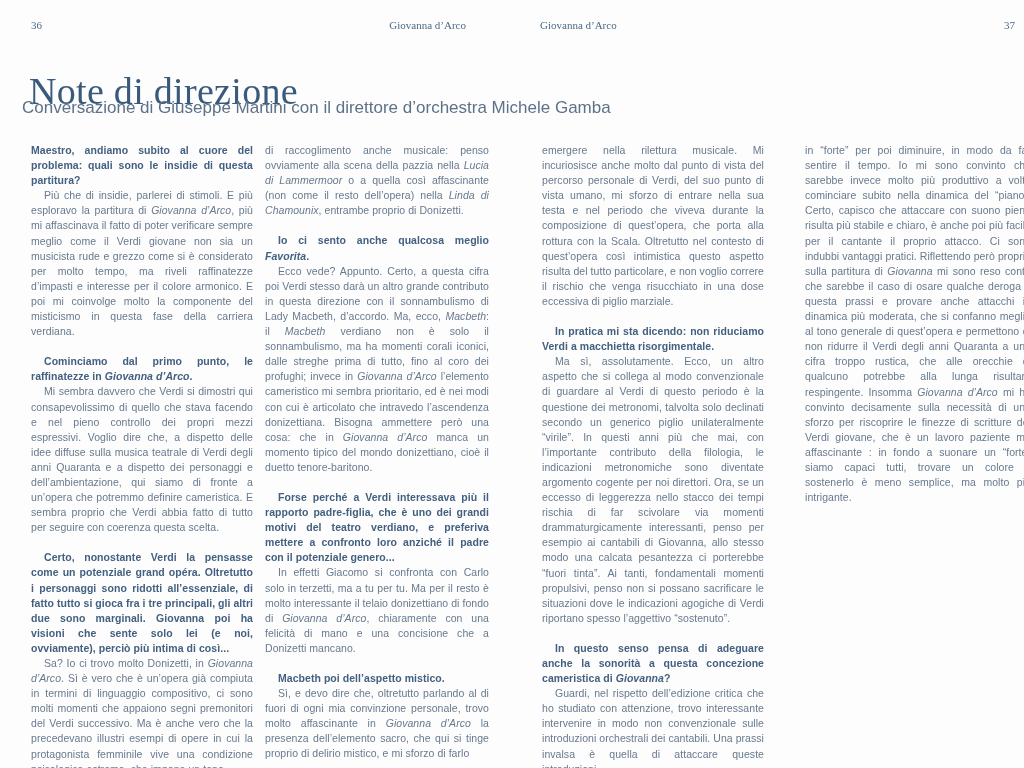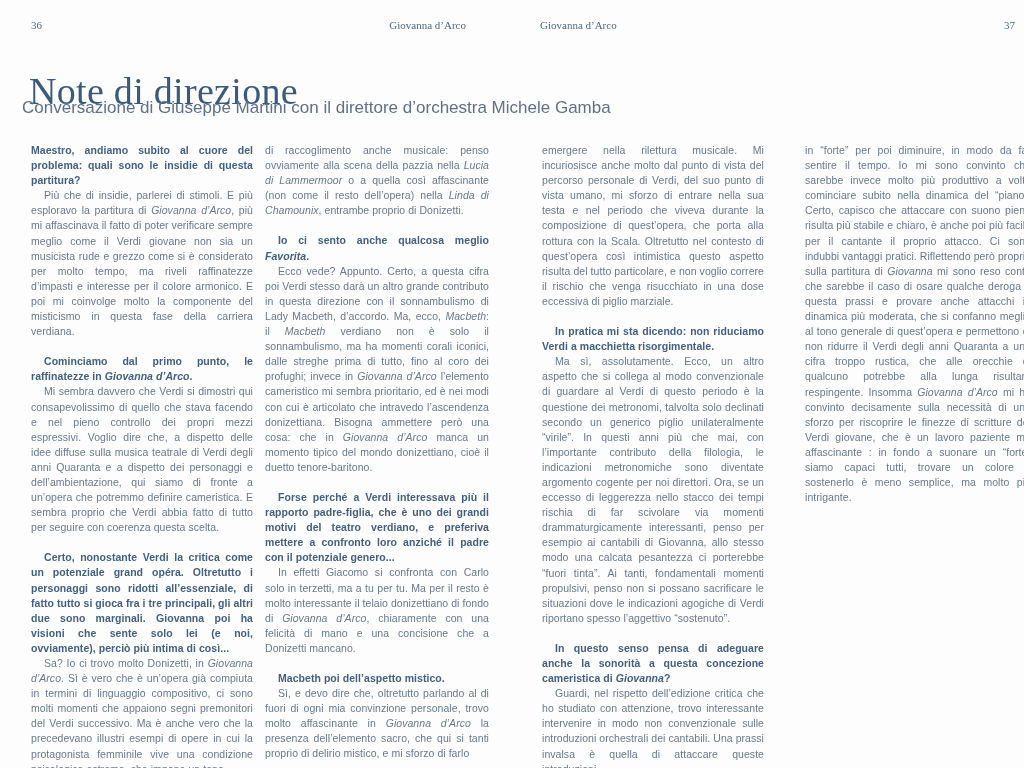--- a/index.html
+++ b/index.html
@@ -73,31 +73,31 @@
   <div class="folio folio-right">37</div>
 
   <h1 class="page-title">Note di direzione</h1>
   <div class="page-subtitle">Conversazione di Giuseppe Martini con il direttore d’orchestra Michele Gamba</div>
 
   <div class="text-column col-1">
       <p class="para question_first"><span>Maestro, andiamo subito al cuore del problema: quali sono le insidie di questa partitura?</span></p>
       <p class="para answer"><span>Più che di insidie, parlerei di stimoli. E più esploravo la partitura di </span><em>Giovanna d’Arco</em><span>, più mi affascinava il fatto di poter verificare sempre meglio come il Verdi giovane non sia un musicista rude e grezzo come si è considerato per molto tempo, ma riveli raffinatezze d’impasti e interesse per il colore armonico. E poi mi coinvolge molto la componente del misticismo in questa fase della carriera verdiana.</span></p>
       <p class="para question"><span>Cominciamo dal primo punto, le raffinatezze in </span><em>Giovanna d’Arco</em><span>.</span></p>
       <p class="para answer"><span>Mi sembra davvero che Verdi si dimostri qui consapevolissimo di quello che stava facendo e nel pieno controllo dei propri mezzi espressivi. Voglio dire che, a dispetto delle idee diffuse sulla musica teatrale di Verdi degli anni Quaranta e a dispetto dei personaggi e dell’ambientazione, qui siamo di fronte a un’opera che potremmo definire cameristica. E sembra proprio che Verdi abbia fatto di tutto per seguire con coerenza questa scelta.</span></p>
-      <p class="para question"><span>Certo, nonostante Verdi la critica come un potenziale grand opéra. Oltretutto i personaggi sono ridotti all’essenziale, di fatto tutto si gioca fra i tre principali, gli altri due sono marginali. Giovanna poi ha visioni che sente solo lei (e noi, ovviamente), perciò più intima di così...</span></p>
+      <p class="para question"><span>Certo, nonostante Verdi la pensasse come un potenziale grand opéra. Oltretutto i personaggi sono ridotti all’essenziale, di fatto tutto si gioca fra i tre principali, gli altri due sono marginali. Giovanna poi ha visioni che sente solo lei (e noi, ovviamente), perciò più intima di così...</span></p>
       <p class="para answer"><span>Sa? Io ci trovo molto Donizetti, in </span><em>Giovanna d’Arco</em><span>. Sì è vero che è un’opera già compiuta in termini di linguaggio compositivo, ci sono molti momenti che appaiono segni premonitori del Verdi successivo. Ma è anche vero che la precedevano illustri esempi di opere in cui la protagonista femminile vive una condizione psicologica estrema, che impone un tono</span></p>
     </div>
   <div class="text-column col-2">
       <p class="para continuation"><span>di raccoglimento anche musicale: penso ovviamente alla scena della pazzia nella </span><em>Lucia di Lammermoor</em><span> o a quella così affascinante (non come il resto dell’opera) nella </span><em>Linda di Chamounix</em><span>, entrambe proprio di Donizetti.</span></p>
       <p class="para question"><span>Io ci sento anche qualcosa meglio </span><em>Favorita</em><span>.</span></p>
       <p class="para answer"><span>Ecco vede? Appunto. Certo, a questa cifra poi Verdi stesso darà un altro grande contributo in questa direzione con il sonnambulismo di Lady Macbeth, d’accordo. Ma, ecco, </span><em>Macbeth</em><span>: il </span><em>Macbeth</em><span> verdiano non è solo il sonnambulismo, ma ha momenti corali iconici, dalle streghe prima di tutto, fino al coro dei profughi; invece in </span><em>Giovanna d’Arco</em><span> l’elemento cameristico mi sembra prioritario, ed è nei modi con cui è articolato che intravedo l’ascendenza donizettiana. Bisogna ammettere però una cosa: che in </span><em>Giovanna d’Arco</em><span> manca un momento tipico del mondo donizettiano, cioè il duetto tenore-baritono.</span></p>
       <p class="para question"><span>Forse perché a Verdi interessava più il rapporto padre-figlia, che è uno dei grandi motivi del teatro verdiano, e preferiva mettere a confronto loro anziché il padre con il potenziale genero...</span></p>
       <p class="para answer"><span>In effetti Giacomo si confronta con Carlo solo in terzetti, ma a tu per tu. Ma per il resto è molto interessante il telaio donizettiano di fondo di </span><em>Giovanna d’Arco</em><span>, chiaramente con una felicità di mano e una concisione che a Donizetti mancano.</span></p>
       <p class="para question"><span>Macbeth poi dell’aspetto mistico.</span></p>
-      <p class="para answer"><span>Sì, e devo dire che, oltretutto parlando al di fuori di ogni mia convinzione personale, trovo molto affascinante in </span><em>Giovanna d’Arco</em><span> la presenza dell’elemento sacro, che qui si tanti proprio di delirio mistico, e mi sforzo di farlo</span></p>
+      <p class="para answer"><span>Sì, e devo dire che, oltretutto parlando al di fuori di ogni mia convinzione personale, trovo molto affascinante in </span><em>Giovanna d’Arco</em><span> la presenza dell’elemento sacro, che qui si tinge proprio di delirio mistico, e mi sforzo di farlo</span></p>
     </div>
   <div class="text-column col-3">
       <p class="para continuation"><span>emergere nella rilettura musicale. Mi incuriosisce anche molto dal punto di vista del percorso personale di Verdi, del suo punto di vista umano, mi sforzo di entrare nella sua testa e nel periodo che viveva durante la composizione di quest’opera, che porta alla rottura con la Scala. Oltretutto nel contesto di quest’opera così intimistica questo aspetto risulta del tutto particolare, e non voglio correre il rischio che venga risucchiato in una dose eccessiva di piglio marziale.</span></p>
       <p class="para question"><span>In pratica mi sta dicendo: non riduciamo Verdi a macchietta risorgimentale.</span></p>
       <p class="para answer"><span>Ma sì, assolutamente. Ecco, un altro aspetto che si collega al modo convenzionale di guardare al Verdi di questo periodo è la questione dei metronomi, talvolta solo declinati secondo un generico piglio unilateralmente “virile”. In questi anni più che mai, con l’importante contributo della filologia, le indicazioni metronomiche sono diventate argomento cogente per noi direttori. Ora, se un eccesso di leggerezza nello stacco dei tempi rischia di far scivolare via momenti drammaturgicamente interessanti, penso per esempio ai cantabili di Giovanna, allo stesso modo una calcata pesantezza ci porterebbe “fuori tinta”. Ai tanti, fondamentali momenti propulsivi, penso non si possano sacrificare le situazioni dove le indicazioni agogiche di Verdi riportano spesso l’aggettivo “sostenuto”.</span></p>
       <p class="para question"><span>In questo senso pensa di adeguare anche la sonorità a questa concezione cameristica di </span><em>Giovanna</em><span>?</span></p>
       <p class="para answer"><span>Guardi, nel rispetto dell’edizione critica che ho studiato con attenzione, trovo interessante intervenire in modo non convenzionale sulle introduzioni orchestrali dei cantabili. Una prassi invalsa è quella di attaccare queste introduzioni</span></p>
     </div>
   <div class="text-column col-4">
       <p class="para continuation"><span>in “forte” per poi diminuire, in modo da far sentire il tempo. Io mi sono convinto che sarebbe invece molto più produttivo a volte cominciare subito nella dinamica del “piano”. Certo, capisco che attaccare con suono pieno risulta più stabile e chiaro, è anche poi più facile per il cantante il proprio attacco. Ci sono indubbi vantaggi pratici. Riflettendo però proprio sulla partitura di </span><em>Giovanna</em><span> mi sono reso conto che sarebbe il caso di osare qualche deroga a questa prassi e provare anche attacchi in dinamica più moderata, che si confanno meglio al tono generale di quest’opera e permettono di non ridurre il Verdi degli anni Quaranta a una cifra troppo rustica, che alle orecchie di qualcuno potrebbe alla lunga risultare respingente. Insomma </span><em>Giovanna d’Arco</em><span> mi ha convinto decisamente sulla necessità di uno sforzo per riscoprire le finezze di scritture del Verdi giovane, che è un lavoro paziente ma affascinante : in fondo a suonare un “forte” siamo capaci tutti, trovare un colore e sostenerlo è meno semplice, ma molto più intrigante.</span></p>

